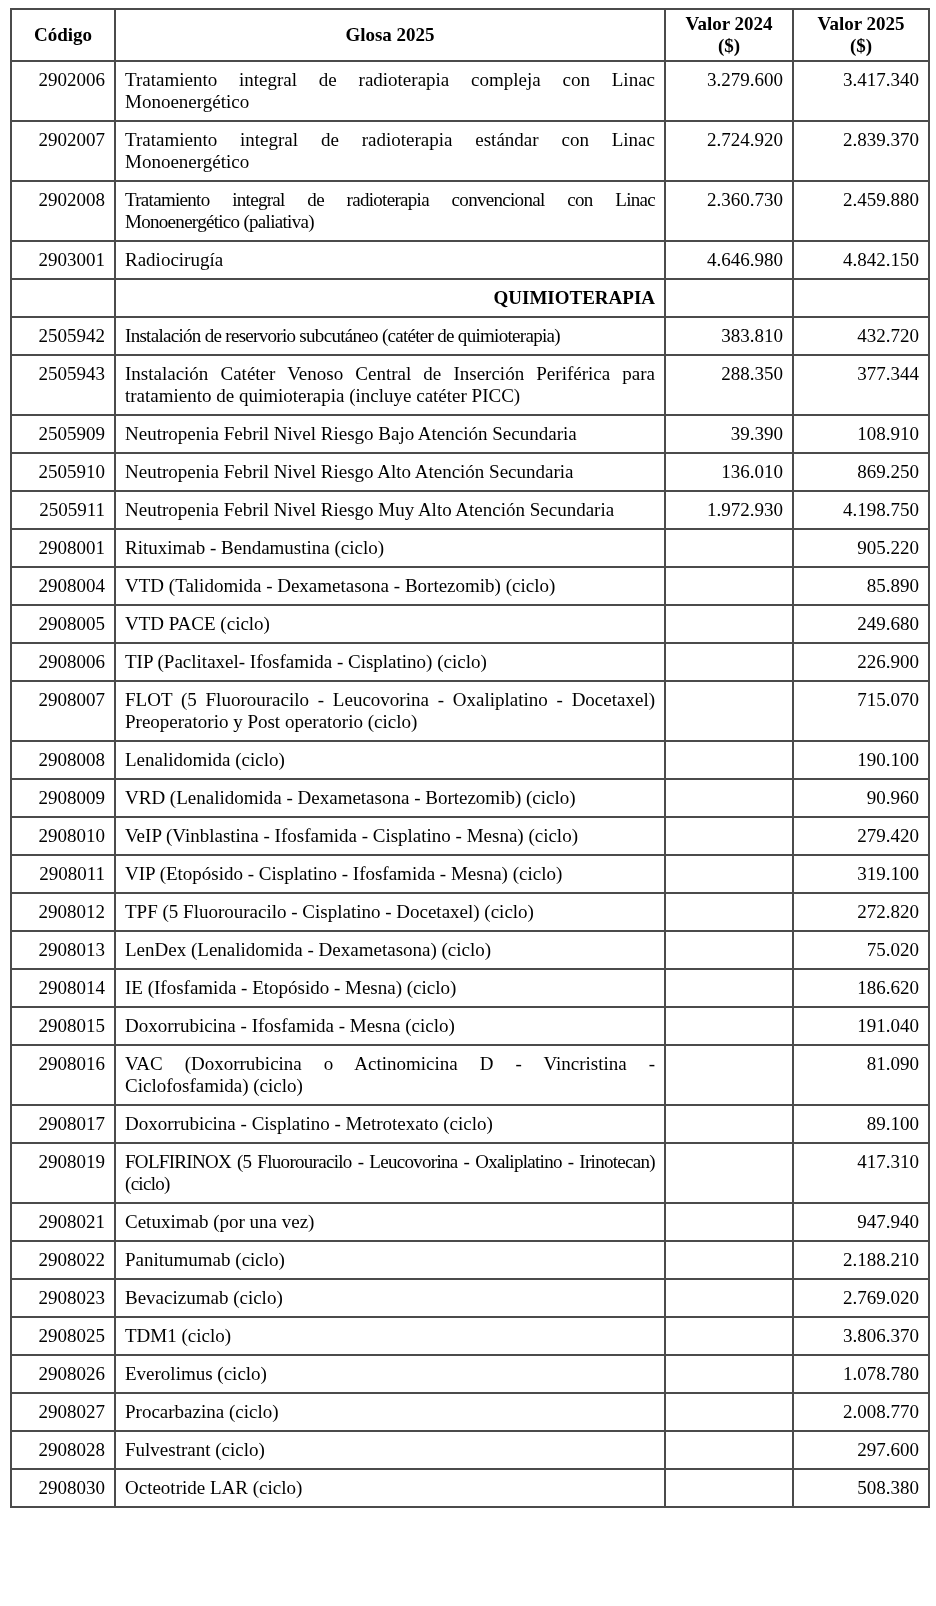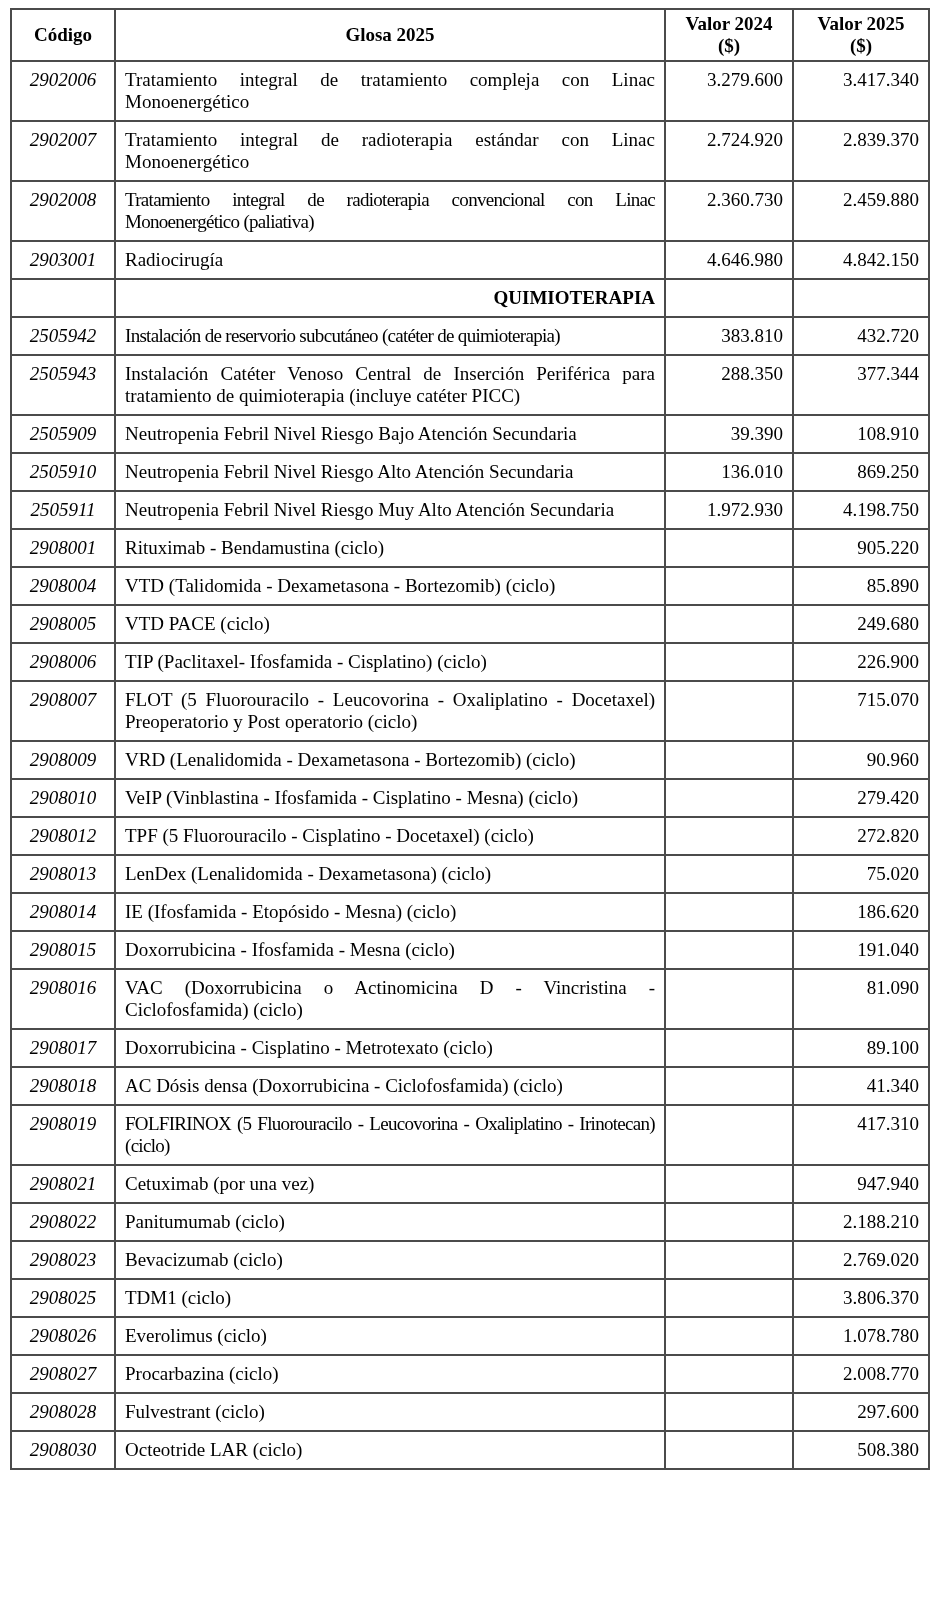--- a/index.html
+++ b/index.html
@@ -32,24 +32,23 @@
     font-weight: bold;
     text-align: center;
     vertical-align: middle;
     padding: 3px 4px;
   }
   table.tariff td {
     vertical-align: top;
     padding: 7px 9px;
   }
   td.code {
-    text-align: center;
+    text-align: right;
     padding-left: 2px;
     padding-right: 2px;
-    font-style: italic;
   }
   td.glosa {
     text-align: justify;
   }
   td.num {
     text-align: right;
     white-space: nowrap;
   }
   tr.section td.glosa {
     font-weight: bold;
@@ -85,21 +84,21 @@
         </th>
         <th>
           <span class="hdr-line">Valor 2025</span>
           <span class="hdr-line">($)</span>
         </th>
       </tr>
     </thead>
     <tbody id="tariff-body">
   <tr>
     <td class="code">2902006</td>
-    <td class="glosa">Tratamiento integral de tratamiento compleja con Linac Monoenergético</td>
+    <td class="glosa">Tratamiento integral de radioterapia compleja con Linac Monoenergético</td>
     <td class="num">3.279.600</td>
     <td class="num">3.417.340</td>
   </tr>
 
   <tr>
     <td class="code">2902007</td>
     <td class="glosa">Tratamiento integral de radioterapia estándar con Linac Monoenergético</td>
     <td class="num">2.724.920</td>
     <td class="num">2.839.370</td>
   </tr>
@@ -188,35 +187,47 @@
     <td class="num">226.900</td>
   </tr>
 
   <tr>
     <td class="code">2908007</td>
     <td class="glosa">FLOT (5 Fluorouracilo - Leucovorina - Oxaliplatino - Docetaxel) Preoperatorio y Post operatorio (ciclo)</td>
     <td class="num"></td>
     <td class="num">715.070</td>
   </tr>
 
+  <tr>
+    <td class="code">2908008</td>
+    <td class="glosa">Lenalidomida (ciclo)</td>
+    <td class="num"></td>
+    <td class="num">190.100</td>
+  </tr>
 
   <tr>
     <td class="code">2908009</td>
     <td class="glosa">VRD (Lenalidomida - Dexametasona - Bortezomib) (ciclo)</td>
     <td class="num"></td>
     <td class="num">90.960</td>
   </tr>
 
   <tr>
     <td class="code">2908010</td>
     <td class="glosa">VeIP (Vinblastina - Ifosfamida - Cisplatino - Mesna) (ciclo)</td>
     <td class="num"></td>
     <td class="num">279.420</td>
   </tr>
 
+  <tr>
+    <td class="code">2908011</td>
+    <td class="glosa">VIP (Etopósido - Cisplatino - Ifosfamida - Mesna) (ciclo)</td>
+    <td class="num"></td>
+    <td class="num">319.100</td>
+  </tr>
 
   <tr>
     <td class="code">2908012</td>
     <td class="glosa">TPF (5 Fluorouracilo - Cisplatino - Docetaxel) (ciclo)</td>
     <td class="num"></td>
     <td class="num">272.820</td>
   </tr>
 
   <tr>
     <td class="code">2908013</td>
@@ -246,26 +257,20 @@
     <td class="num">81.090</td>
   </tr>
 
   <tr>
     <td class="code">2908017</td>
     <td class="glosa">Doxorrubicina - Cisplatino - Metrotexato (ciclo)</td>
     <td class="num"></td>
     <td class="num">89.100</td>
   </tr>
 
-  <tr>
-    <td class="code">2908018</td>
-    <td class="glosa">AC Dósis densa (Doxorrubicina - Ciclofosfamida) (ciclo)</td>
-    <td class="num"></td>
-    <td class="num">41.340</td>
-  </tr>
 
   <tr>
     <td class="code">2908019</td>
     <td class="glosa tight">FOLFIRINOX (5 Fluorouracilo - Leucovorina - Oxaliplatino - Irinotecan) (ciclo)</td>
     <td class="num"></td>
     <td class="num">417.310</td>
   </tr>
 
   <tr>
     <td class="code">2908021</td>

